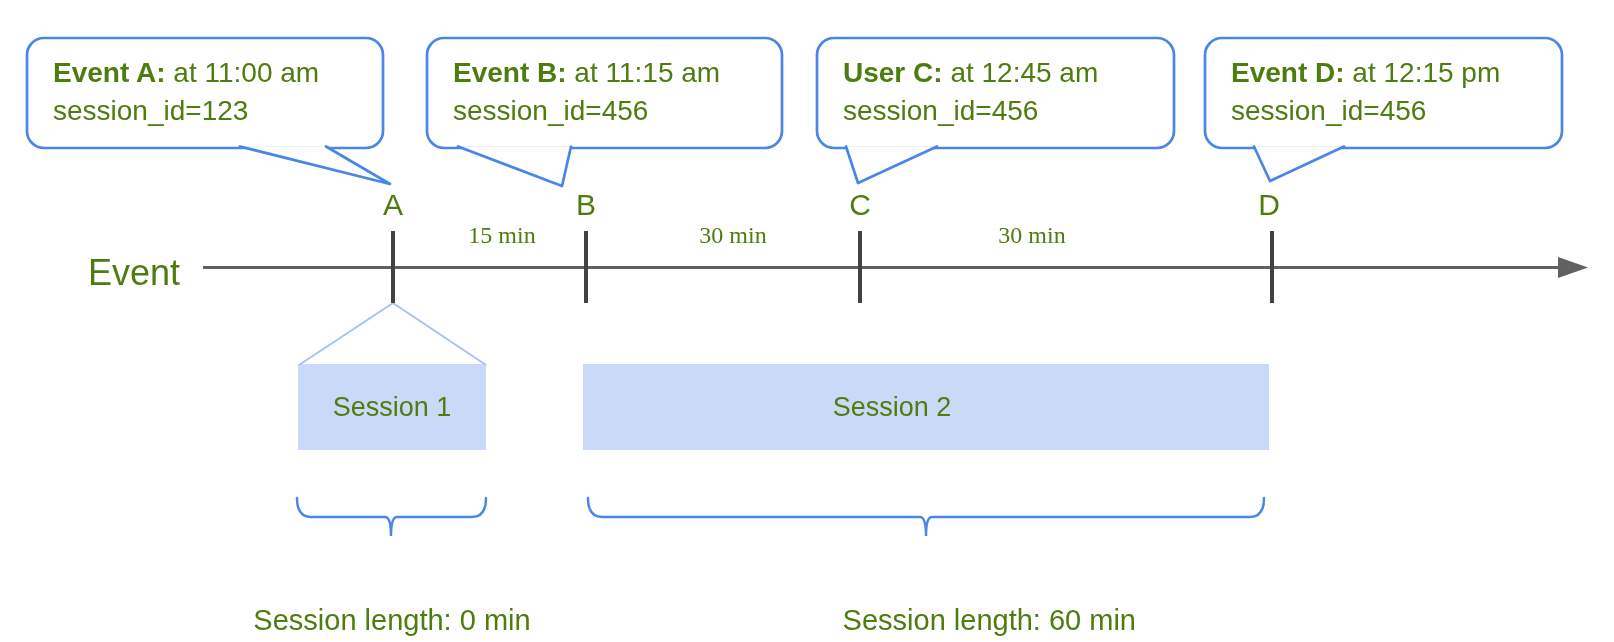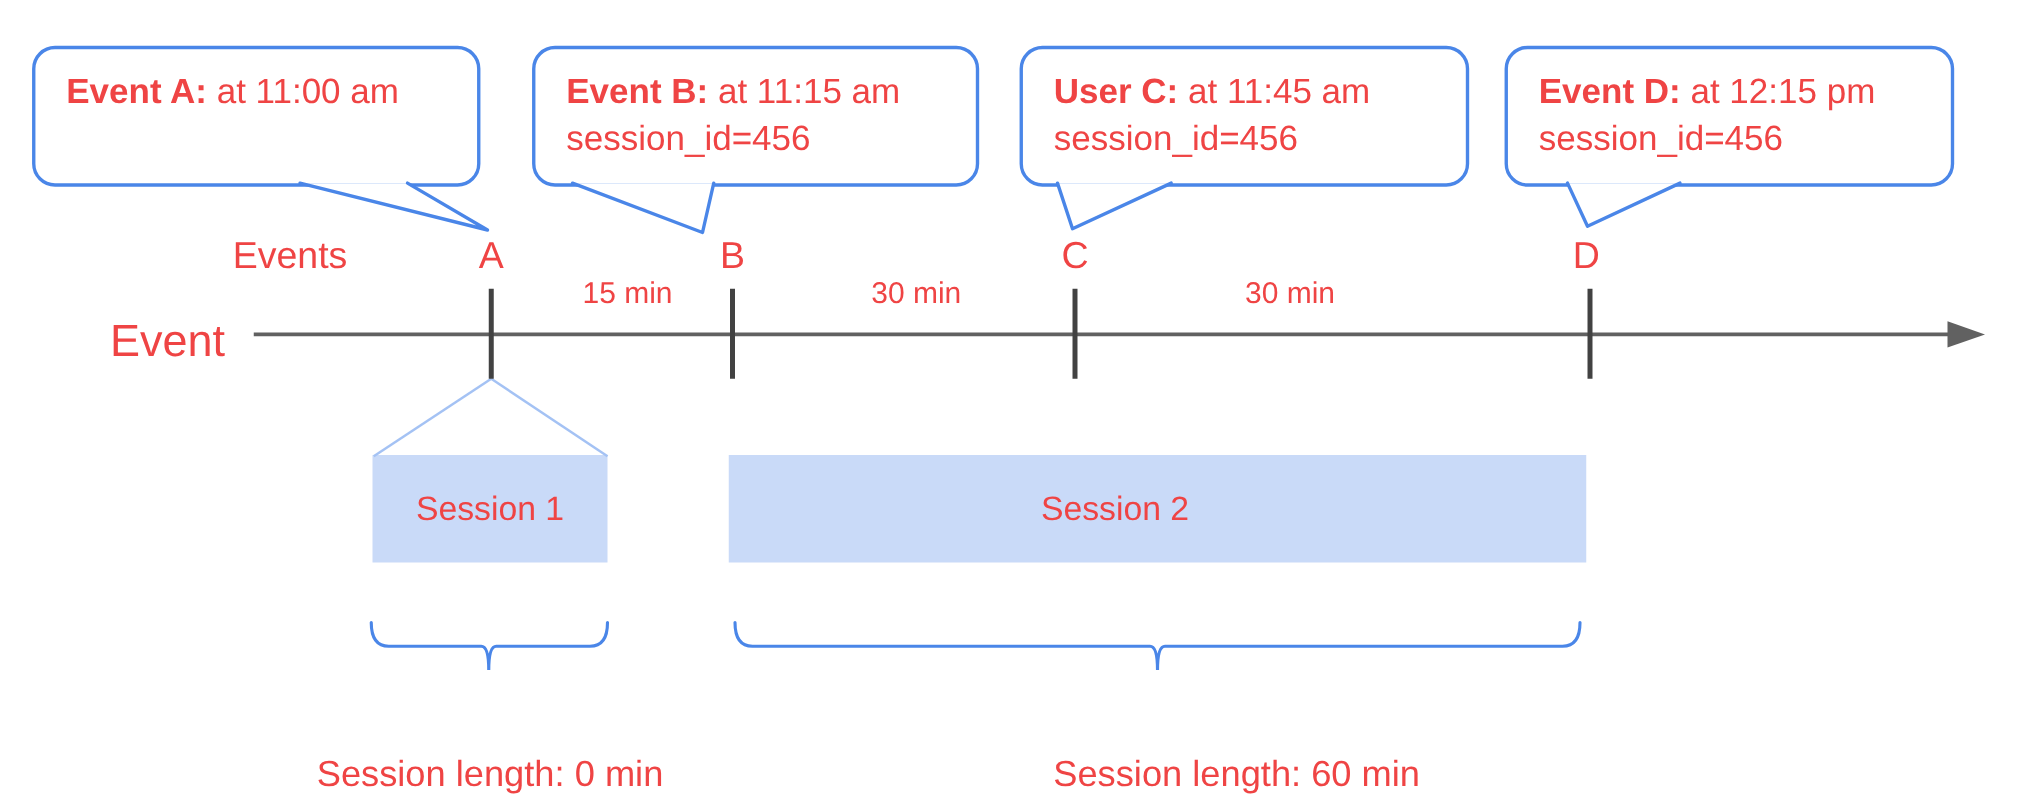--- a/index.html
+++ b/index.html
@@ -1,21 +1,21 @@
 <!DOCTYPE html>
 <html style="--accent-blue: #4a86e8; --light-blue: #a4c2f4; --session-fill: #c9daf8; --timeline-gray: #616161; --tick-gray: #424242;"><head>
 <meta charset="utf-8">
 <style>
   html,body{margin:0;padding:0;background:#ffffff;}
   .canvas{
     position:relative;
     width:1614px;height:642px;
     background:#ffffff;
     font-family:"Liberation Sans", sans-serif;
-    color:#ef4444;
+    color:#4d7c0f;
     overflow:hidden;
   }
   .layer{position:absolute;left:0;top:0;width:1614px;height:642px;}
 
   
   .callout-shape{fill:#ffffff;stroke:var(--accent-blue,#4a86e8);stroke-width:2.7;}
   .callout-tail{fill:#ffffff;stroke:var(--accent-blue,#4a86e8);stroke-width:2.7;stroke-linecap:round;stroke-linejoin:round;}
   .timeline-line{stroke:var(--timeline-gray,#616161);stroke-width:3;}
   .timeline-arrowhead{fill:var(--timeline-gray,#616161);}
   .tick{stroke:var(--tick-gray,#424242);stroke-width:4;}
@@ -23,21 +23,21 @@
   .session-rect{fill:var(--session-fill,#c9daf8);}
   .brace{fill:none;stroke:var(--accent-blue,#4a86e8);stroke-width:2.5;stroke-linecap:round;}
 
   
   .txt{position:absolute;white-space:nowrap;}
   .bubble-text{position:absolute;top:54px;font-size:28px;line-height:38px;}
   .b-bold{font-weight:bold;}
   .tick-letter{top:189px;width:60px;text-align:center;font-size:30px;line-height:32px;}
   .events-label{left:152px;top:189px;width:160px;text-align:center;font-size:30px;line-height:32px;}
   .user-label{left:88px;top:252px;font-size:36px;line-height:42px;}
-  .interval-label{top:222px;width:120px;text-align:center;font-size:24px;line-height:26px;}
+  .interval-label{top:222px;width:120px;text-align:center;font-size:24px;line-height:26px;font-family:Liberation Serif, serif;}
   .session-label{position:absolute;display:flex;align-items:center;justify-content:center;font-size:27px;}
   .length-label{top:559px;width:420px;text-align:center;font-size:29px;line-height:34px;margin-top:44px;}
 </style>
 </head>
 <body>
 
 <div class="canvas">
 
   <svg class="layer" viewBox="0 0 1614 642">
 
@@ -64,35 +64,35 @@
     <rect class="callout-shape" x="1205" y="38" width="357" height="110" rx="17"></rect>
 
     <path class="callout-tail" d="M 240 146.5 L 390 184 L 326 146.5"></path>
     <path class="callout-tail" d="M 458 146.5 L 562 186 L 571 146.5"></path>
     <path class="callout-tail" d="M 846 146.5 L 858 183 L 937 146.5"></path>
     <path class="callout-tail" d="M 1254 146.5 L 1270 181 L 1344 146.5"></path>
   </svg>
 
   <div class="bubble-text" style="left:53px;">
     <div><span class="b-bold">Event A:</span> <span>at 11:00 am</span></div>
+    <div>session_id=123</div>
   </div>
   <div class="bubble-text" style="left:453px;">
     <div><span class="b-bold">Event B:</span> <span>at 11:15 am</span></div>
     <div>session_id=456</div>
   </div>
   <div class="bubble-text" style="left:843px;">
-    <div><span class="b-bold">User C:</span> <span>at 11:45 am</span></div>
+    <div><span class="b-bold">User C:</span> <span>at 12:45 am</span></div>
     <div>session_id=456</div>
   </div>
   <div class="bubble-text" style="left:1231px;">
     <div><span class="b-bold">Event D:</span> <span>at 12:15 pm</span></div>
     <div>session_id=456</div>
   </div>
 
-  <div class="txt events-label">Events</div>
   <div class="txt user-label">Event</div>
 
   <div class="txt tick-letter" style="left:363px;">A</div>
   <div class="txt tick-letter" style="left:556px;">B</div>
   <div class="txt tick-letter" style="left:830px;">C</div>
   <div class="txt tick-letter" style="left:1239px;">D</div>
 
   <div class="txt interval-label" style="left:442px;">15 min</div>
   <div class="txt interval-label" style="left:673px;">30 min</div>
   <div class="txt interval-label" style="left:972px;">30 min</div>

